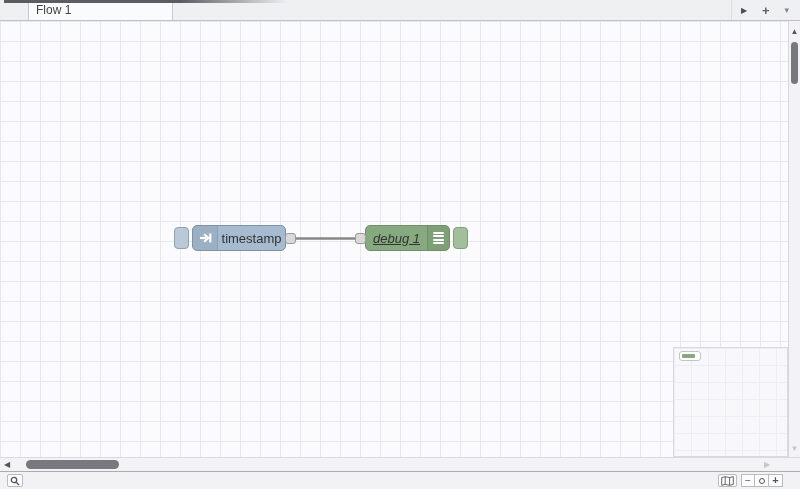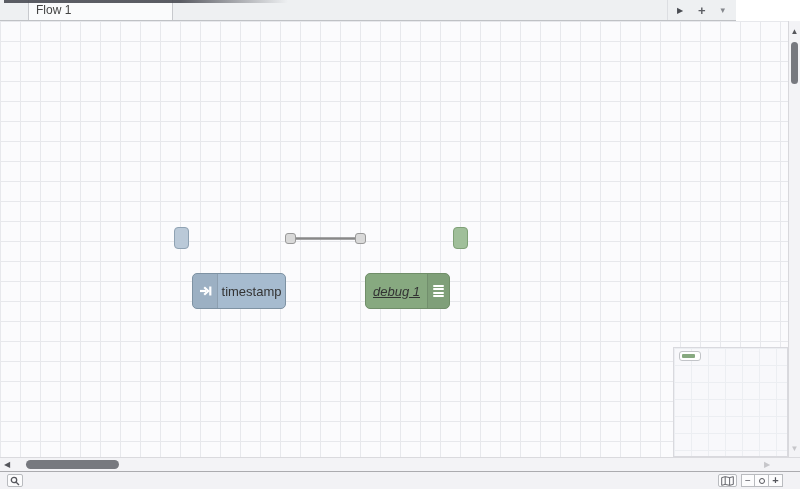--- a/index.html
+++ b/index.html
@@ -4,42 +4,42 @@
 <style>
   * { margin:0; padding:0; box-sizing:border-box; }
   body { font-family:"Liberation Sans", sans-serif; background:#fff; }
   .window { position:relative; width:800px; height:489px; background:#fff; overflow:hidden; }
 
   
   .top-strip { position:absolute; top:0; left:4px; width:284px; height:3px; z-index:6;
     background:linear-gradient(to right, rgba(74,76,84,.9) 62%, rgba(74,76,84,0)); }
 
   
-  .tabbar { position:absolute; top:0; left:0; width:736px; height:21px;
+  .tabbar { position:absolute; top:0; left:0; width:800px; height:21px;
     background:#eef0f2; border-bottom:1px solid #bfc1c5; z-index:5; }
   .tab { position:absolute; left:28px; top:0; width:145px; height:20px;
     background:#fafbfc; border-left:1px solid #c7c9cd; border-right:1px solid #c7c9cd;
     line-height:20px; padding-left:7px; font-size:12px; color:#444; cursor:pointer; }
   .tab-controls { position:absolute; right:0; top:0; width:69px; height:20px;
     border-left:1px solid #dcdee2; display:flex; align-items:center;
     justify-content:space-between; padding:0 11px 0 9px; }
   .tc-play { font-size:8px; color:#4a4c52; cursor:pointer; }
   .tc-add  { font-size:13px; font-weight:bold; color:#5d5f65; cursor:pointer; line-height:1; }
   .tc-caret{ font-size:9px; color:#85878d; cursor:pointer; }
 
   
   .canvas { position:absolute; left:0; top:21px; width:788px; height:436px;
     background-color:#fbfbfd;
     background-image:linear-gradient(#e7e8ec 1px, transparent 1px),
                      linear-gradient(90deg, #e7e8ec 1px, transparent 1px);
     background-size:20px 20px; }
   .wires { position:absolute; left:0; top:0; width:788px; height:436px; z-index:1; }
 
-  .node { position:absolute; height:36px; border-radius:5px; display:flex; align-items:stretch;
-    z-index:2; cursor:pointer; font-size:13px; color:#333;margin-top:48px; }
+  .node { position:absolute; height:26px; border-radius:5px; display:flex; align-items:stretch;
+    z-index:2; cursor:pointer; font-size:13px; color:#333; }
   .node-inject { left:192px; top:204px; width:94px; background:#a6bbcf; border:1px solid #7e92a3; }
   .node-debug  { left:365px; top:204px; width:85px; background:#87a980; border:1px solid #708e69;text-decoration:underline; }
   .node-iconrgn { width:25px; display:flex; align-items:center; justify-content:center;
     background:rgba(0,0,0,.055); }
   .node-inject .node-iconrgn { border-right:1px solid rgba(0,0,0,.10); border-radius:4px 0 0 4px; }
   .node-debug  .node-iconrgn { width:22px; border-left:1px solid rgba(0,0,0,.10); border-radius:0 4px 4px 0; }
   .node-label { flex:1; display:flex; align-items:center; justify-content:center; font-weight:500; }
   .node-debug .node-label { font-style:italic; }
 
   .node-btn { position:absolute; width:15px; height:22px; border-radius:4px; z-index:2; cursor:pointer; }

